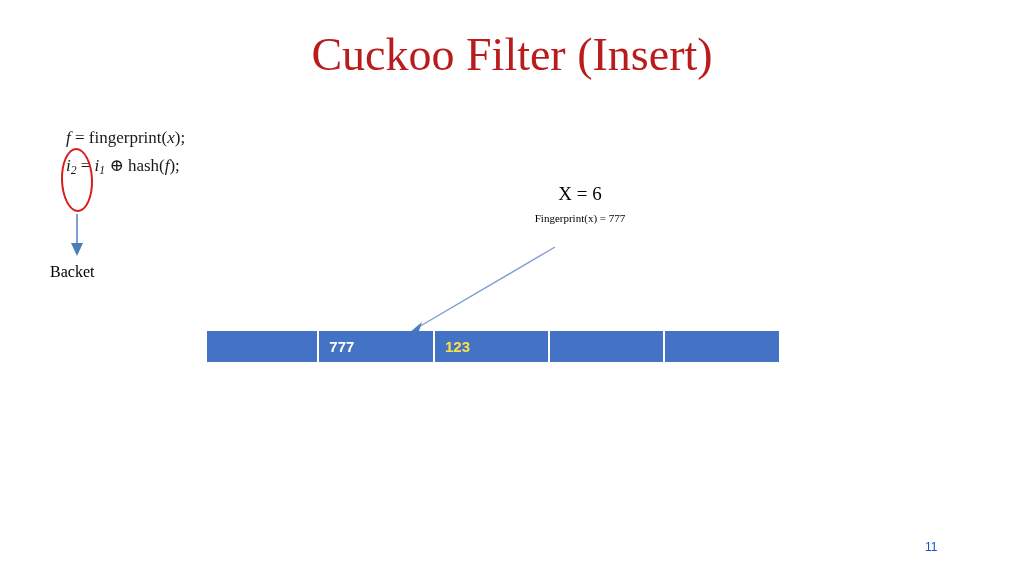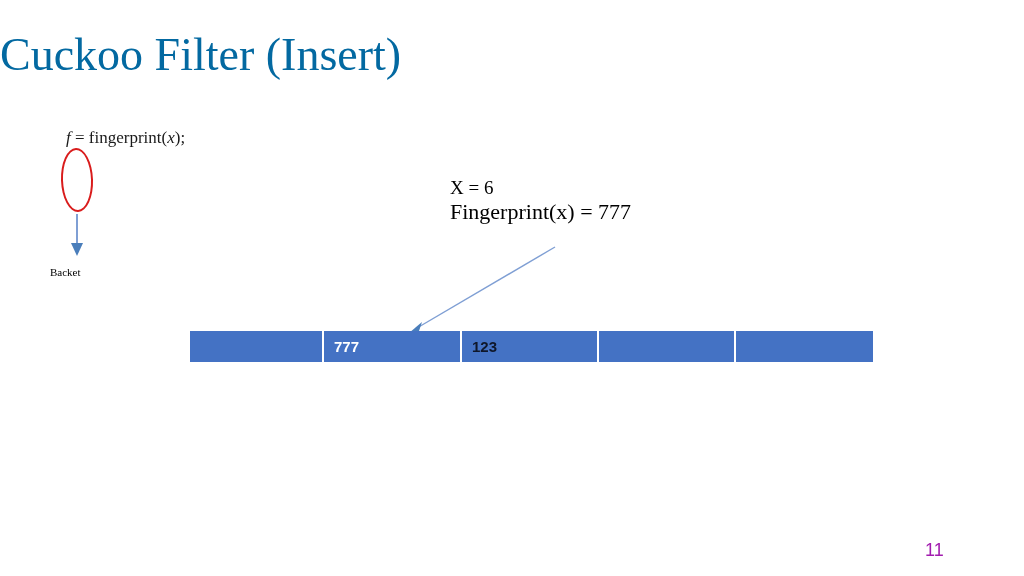--- a/index.html
+++ b/index.html
@@ -15,24 +15,25 @@
     overflow: hidden;
     font-family: "Liberation Serif", "DejaVu Serif", serif;
   }
 
   
   #slide-title {
     position: absolute;
     left: 0;
     top: 26px;
     width: 1024px;
+    text-align: center;
     font-family: "Liberation Serif", "DejaVu Serif", serif;
     font-size: 46px;
     line-height: 58px;
-    color: #0369a1;
+    color: #b91c1c;
     white-space: nowrap;
   }
 
   
   #formula-block {
     position: absolute;
     left: 66px;
     top: 124px;
     width: 240px;
   }
@@ -75,62 +76,63 @@
     top: 214px;
     width: 44px;
     height: 46px;
   }
 
   #backet-label {
     position: absolute;
     left: 50px;
     top: 261px;
     font-family: "Liberation Serif", "DejaVu Serif", serif;
-    font-size: 11px;
+    font-size: 16px;
     line-height: 22px;
     color: #000000;
     white-space: nowrap;
   }
 
   
   #example-values {
     position: absolute;
     left: 450px;
-    top: 175px;
+    top: 181px;
     width: 260px;
+    text-align: center;
   }
   #example-values .val-line {
     font-family: "Liberation Serif", "DejaVu Serif", serif;
     color: #000000;
     white-space: nowrap;
   }
   #example-values .val-line.primary {
     font-size: 19px;
     line-height: 25px;
   }
   #example-values .val-line.secondary {
-    font-size: 22px;
+    font-size: 11px;
     line-height: 24px;
   }
 
   
   #insert-arrow-svg {
     position: absolute;
     left: 395px;
     top: 240px;
     width: 175px;
     height: 100px;
   }
 
   
   #bucket-array {
     position: absolute;
-    left: 190px;
+    left: 207px;
     top: 331px;
-    width: 683px;
+    width: 572px;
     height: 31px;
     display: flex;
   }
   .bucket-cell {
     height: 31px;
     background: #4472c4;
     box-sizing: border-box;
     display: flex;
     align-items: center;
     font-family: "Liberation Sans", "DejaVu Sans", sans-serif;
@@ -147,40 +149,47 @@
   .bucket-cell.w3 { width: 137px; }
   .bucket-cell.w4 { width: 137px; }
   .bucket-cell.w5 { width: 137px; }
 
   
   #page-number {
     position: absolute;
     left: 925px;
     top: 540px;
     font-family: "Liberation Sans", "DejaVu Sans", sans-serif;
-    font-size: 18px;
-    color: #a21caf;
+    font-size: 12px;
+    color: #1d4ed8;
   }
 </style>
 </head>
 <body>
 
 <div id="slide">
 
   <div id="slide-title">Cuckoo Filter (Insert)</div>
 
   <div id="formula-block">
 
     <div class="formula-line">
       <span class="var">f</span>
       <span class="op">=</span>
       <span class="op">fingerprint(</span><span class="var">x</span><span class="op">);</span>
     </div>
 
 
+    <div class="formula-line">
+      <span class="var">i</span><sub>2</sub>
+      <span class="op">=</span>
+      <span class="var">i</span><sub>1</sub>
+      <span class="op">⊕</span>
+      <span class="op">hash(</span><span class="var">f</span><span class="op">);</span>
+    </div>
 
   </div>
 
   <div id="red-ellipse"></div>
 
   <svg id="bucket-arrow-svg" viewBox="0 0 44 46" xmlns="http://www.w3.org/2000/svg">
     <line x1="19" y1="0" x2="19" y2="32" stroke="#7f9fd4" stroke-width="2"></line>
     <polygon points="19,42 13,29 25,29" fill="#4a7ebb"></polygon>
   </svg>
 
@@ -197,21 +206,21 @@
   </svg>
 
   <div id="bucket-array">
     <div class="bucket-cell w1">
       <span></span>
     </div>
     <div class="bucket-cell w2">
       <span style="color:#ffffff">777</span>
     </div>
     <div class="bucket-cell w3">
-      <span style="color:#0f172a">123</span>
+      <span style="color:#fde047">123</span>
     </div>
     <div class="bucket-cell w4">
       <span></span>
     </div>
     <div class="bucket-cell w5">
       <span></span>
     </div>
   </div>
 
   <div id="page-number">11</div>

